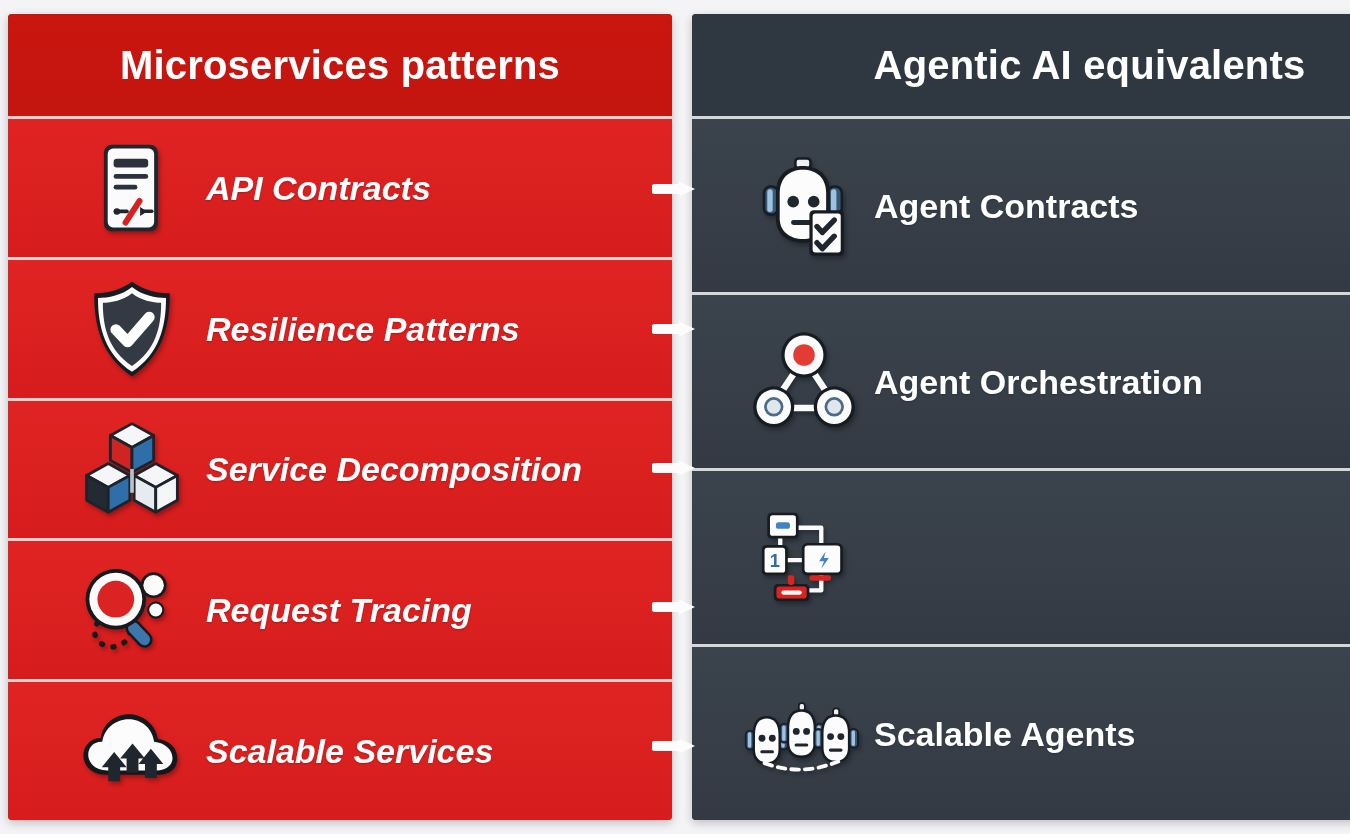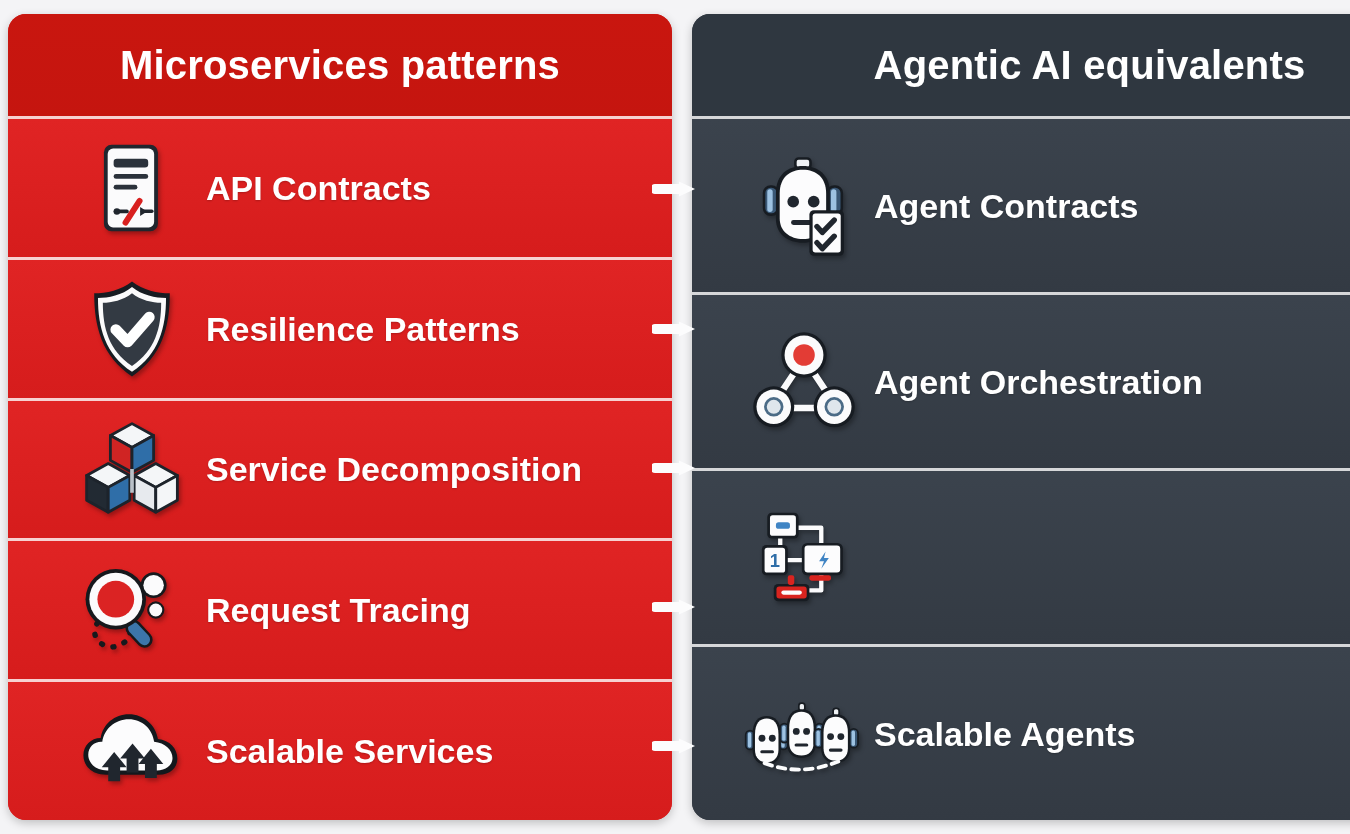--- a/index.html
+++ b/index.html
@@ -7,21 +7,21 @@
     width:1350px;height:834px;overflow:hidden;
     background:#f4f4f6;
     font-family:"Liberation Sans","DejaVu Sans",sans-serif;
     -webkit-font-smoothing:antialiased;
   }
   #stage{position:relative;width:1350px;height:834px;}
 
   
   .col{
     position:absolute;top:14px;height:806px;
-    border-radius:18px;overflow:hidden;
+    border-radius:4px;overflow:hidden;
     box-shadow:0 3px 10px rgba(0,0,0,.22);
     display:flex;flex-direction:column;
   }
   .col-left{left:8px;width:664px;background:#da2020;}
   .col-right{left:692px;width:795px;background:#353c45;}
 
   .col-head{
     height:102px;flex:0 0 102px;
     display:flex;align-items:center;justify-content:center;
     font-size:40px;font-weight:bold;color:#ffffff;
@@ -30,21 +30,21 @@
   .col-left  .col-head{background:linear-gradient(180deg,#c9160f 0%,#c5150f 100%);}
   .col-right .col-head{background:#2f3740;}
 
   .rows{flex:1 1 auto;display:flex;flex-direction:column;}
 
   .row{
     flex:1 1 0;min-height:0;position:relative;
     display:flex;align-items:center;
     border-top:3px solid rgba(255,255,255,.80);
   }
-  .col-left  .row{background:linear-gradient(180deg,#e02424 0%,#d61c1c 100%);}
+  .col-left  .row{background:linear-gradient(180deg,#e02424 0%,#d61c1c 100%);font-style:italic;}
   .col-right .row{background:linear-gradient(180deg,#3b434d 0%,#333a43 100%);}
 
   .row .icon{
     flex:0 0 auto;
     width:120px;height:108px;
     margin-left:64px;margin-right:14px;
     display:flex;align-items:center;justify-content:center;
   }
   .col-right .row .icon{margin-left:52px;margin-right:10px;}
   .row .icon svg{width:100%;height:100%;display:block;

